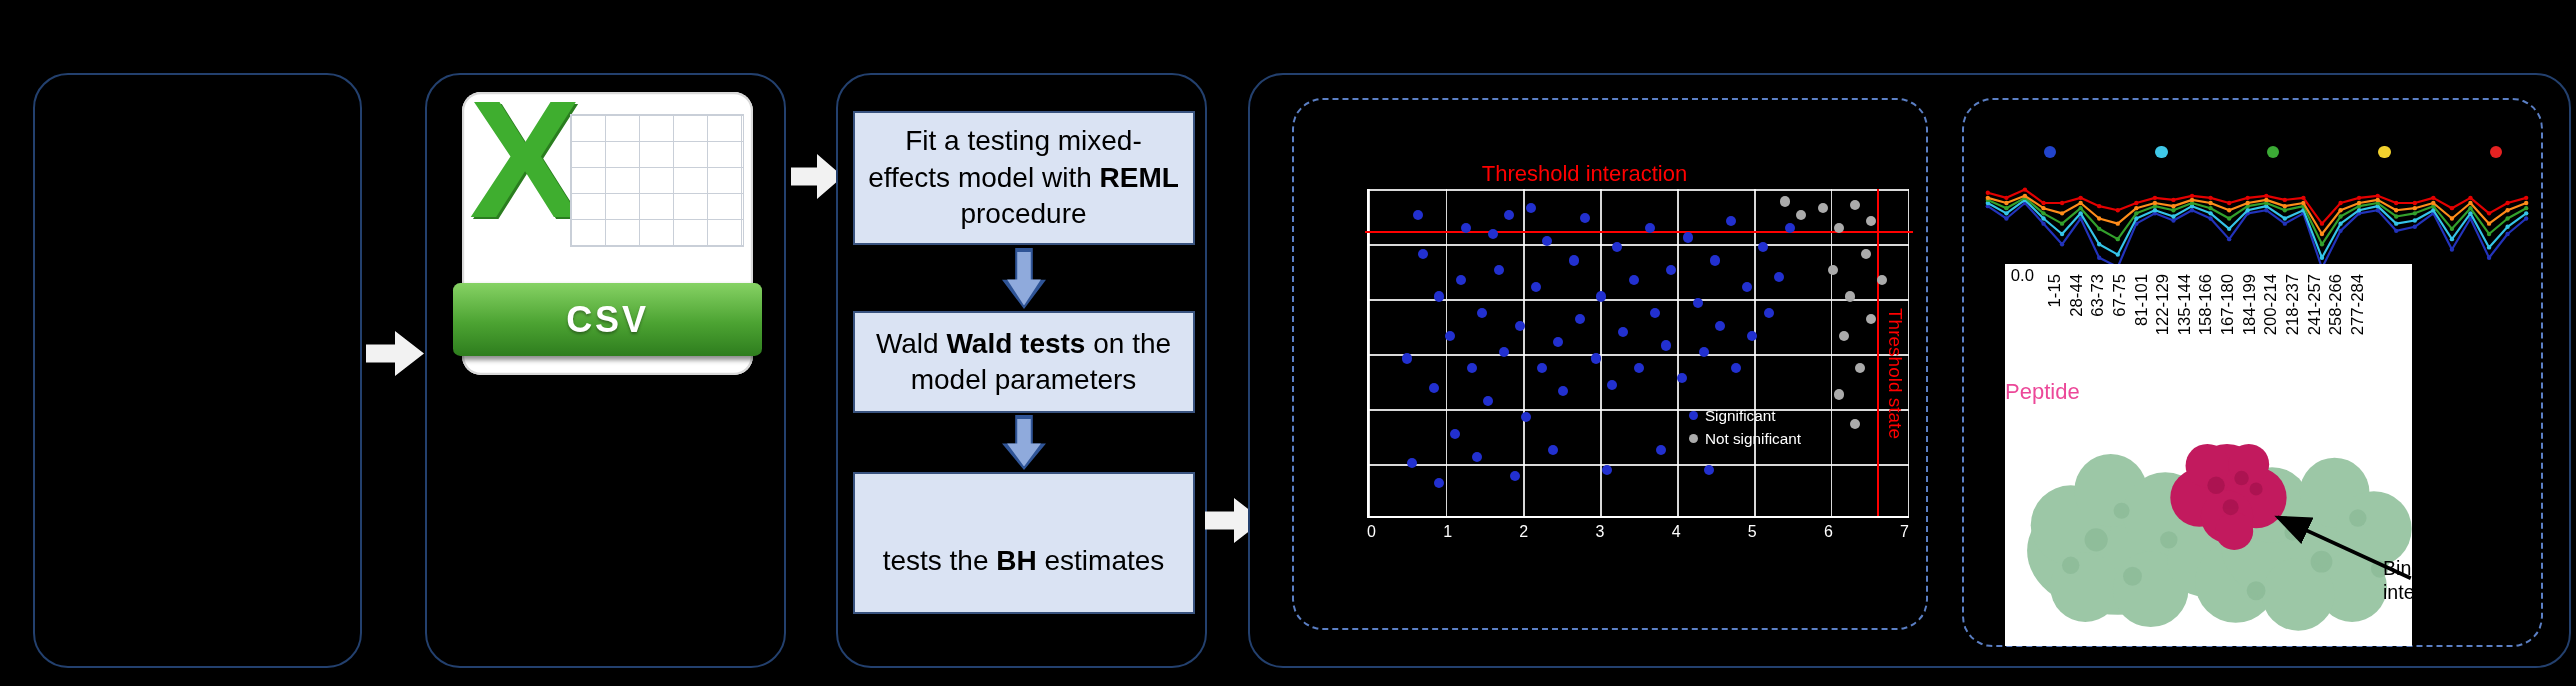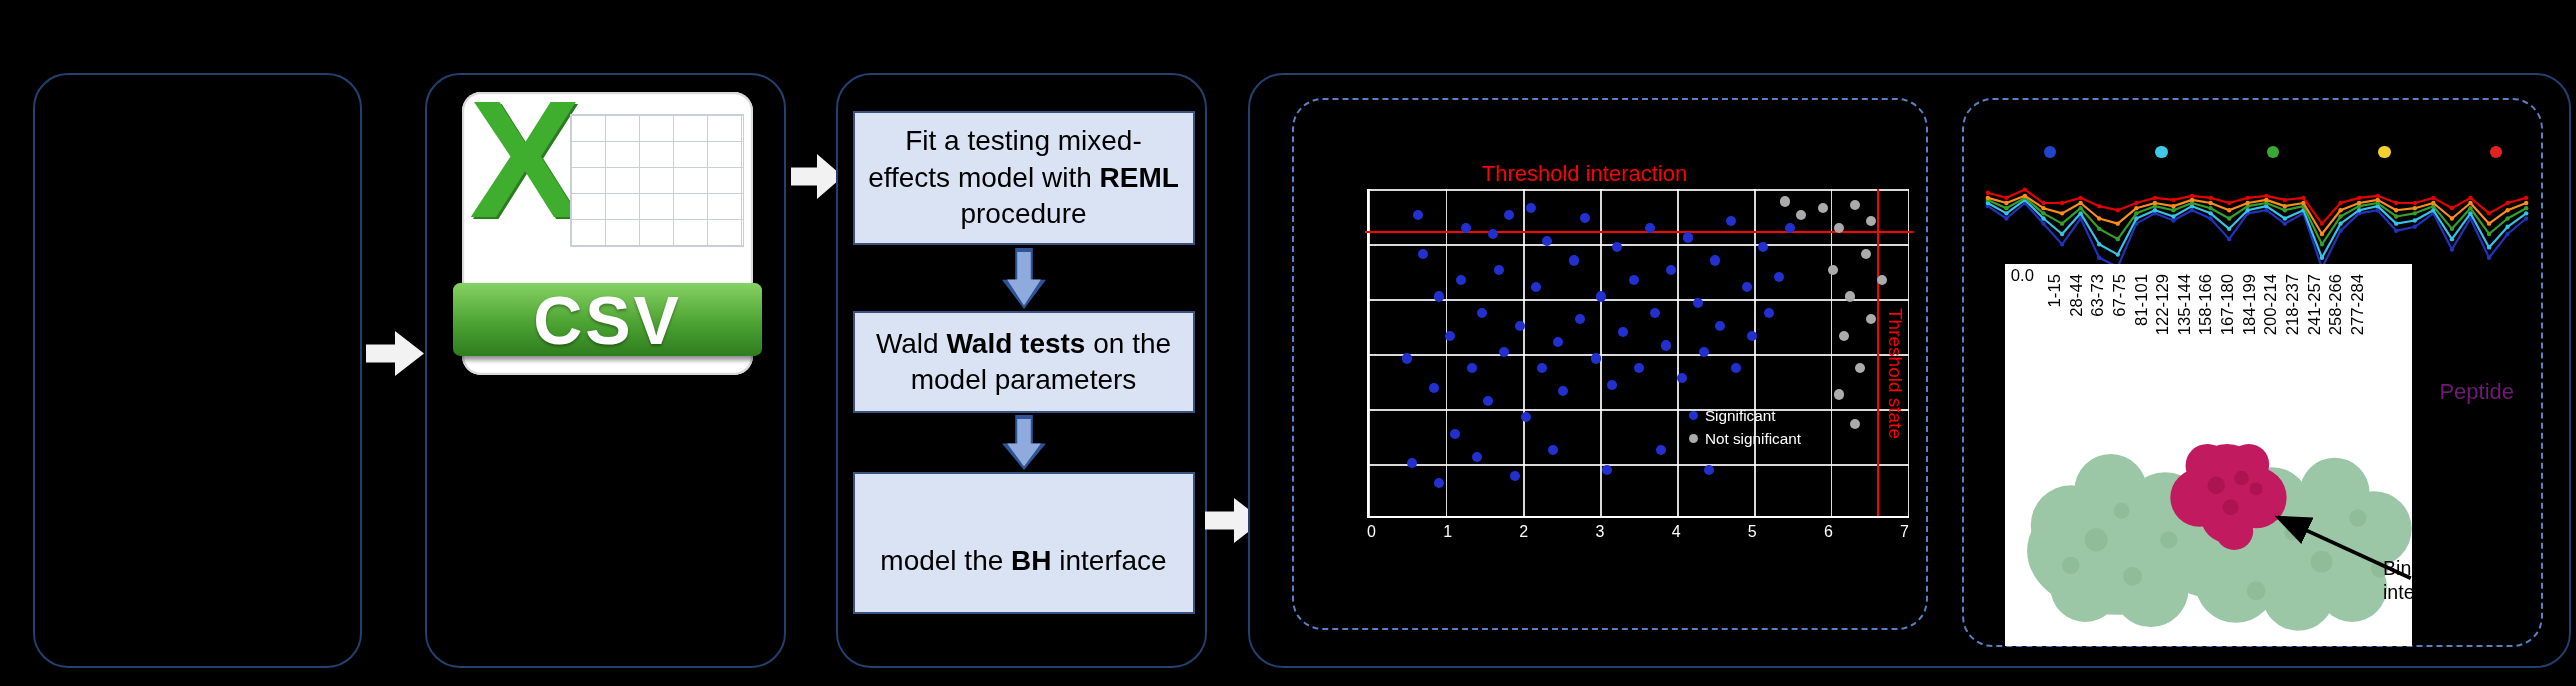--- a/index.html
+++ b/index.html
@@ -26,21 +26,21 @@
   .csv .xletter{position:absolute;left:7.3px;top:-16px;font-size:167px;line-height:1;
         font-weight:bold;color:#3fae2f;text-shadow:2.2px 2.2px 0 #2a7d1f;}
   .csv .grid{position:absolute;right:8.7px;top:22px;width:172px;height:131px;background:#fff;
         border:1.5px solid #c9cfd8;
         background-image:linear-gradient(#c9cfd8 1.5px,transparent 1.5px),
                          linear-gradient(90deg,#c9cfd8 1.5px,transparent 1.5px);
         background-size:34px 26px;}
   .csv .banner{position:absolute;left:-8.7px;right:-8.7px;bottom:19px;height:73px;border-radius:7.3px;
         background:linear-gradient(180deg,#86d264 0%,#4ca332 55%,#2e7d1e 100%);
         box-shadow:0 3.6px 5.8px rgba(0,0,0,.45);display:flex;align-items:center;justify-content:center;
-        color:#fff;font-weight:bold;font-size:68px;letter-spacing:2.9px;
+        color:#fff;font-weight:bold;font-size:36px;letter-spacing:2.9px;
         text-shadow:0 2.2px 2.9px rgba(0,0,0,.35);}
   
   .plot{background:#000;border-left:2.2px solid #fff;border-bottom:2.2px solid #fff;box-sizing:border-box;
         background-image:
           repeating-linear-gradient(to right, rgba(255,255,255,.85) 0 1.5px, transparent 1.5px 77px),
           repeating-linear-gradient(to bottom, rgba(255,255,255,.85) 0 1.5px, transparent 1.5px 55px);}
   .vdot{position:absolute;width:10.2px;height:10.2px;margin:-5.1px 0 0 -5.1px;border-radius:50%;}
   .redline-h{position:absolute;left:-4.4px;right:-4.4px;height:2.2px;background:#ff0000;}
   .redline-v{position:absolute;top:0;bottom:0;width:2.2px;background:#ff0000;}
   .thr-top{color:#ff0000;font-size:22px;text-align:center;}
@@ -50,21 +50,21 @@
   .ldot{width:9.4px;height:9.4px;border-radius:50%;display:inline-block;}
   
   .legdots{display:flex;justify-content:space-between;align-items:center;}
   .legdot{width:12.4px;height:12.4px;border-radius:50%;display:inline-block;}
   
   .wpanel{background:#fff;}
   .ytick{position:absolute;left:5.8px;top:2.9px;font-size:16.7px;color:#000;}
   .peps{position:absolute;left:40px;right:44px;top:10.2px;height:102px;display:flex;
         justify-content:space-between;align-items:flex-start;}
   .pep span{writing-mode:vertical-rl;transform:rotate(180deg);font-size:16.7px;color:#000;white-space:nowrap;}
-  .xlabel{position:absolute;left:0;width:509px;top:115px;text-align:right;font-size:22px;color:#701a75;}
+  .xlabel{position:absolute;left:0;width:509px;top:115px;text-align:left;font-size:22px;color:#ec4899;}
   .bindtxt{position:absolute;left:378px;top:292px;width:127px;font-size:19.6px;color:#000;line-height:1.25;}
 </style>
 </head>
 <body>
 
 <div class="canvas">
 
   <div class="abs obox" style="left:33px;top:73px;width:329px;height:595px;"></div>
 
   <div class="abs harrow" style="left:366px;top:331px;width:58px;height:45px;"></div>
@@ -93,21 +93,21 @@
     <div class="abs pbox" style="left:14.5px;top:236px;width:342px;height:102px;">
       <div><span>Wald </span><b>Wald tests</b><span> on the model parameters</span></div>
     </div>
 
     <div class="abs varrow" style="left:164px;top:340px;width:44px;height:55px;">
       <div class="outer"></div>
         <div class="inner"></div>
     </div>
 
     <div class="abs pbox" style="left:14.5px;top:397px;width:342px;height:142px;">
-      <div><br><span>model the </span><b>BH</b><span> interface</span></div>
+      <div><br><span>tests the </span><b>BH</b><span> estimates</span></div>
     </div>
   </div>
 
   <div class="abs harrow" style="left:1205px;top:498px;width:58px;height:45px;"></div>
 
   <div class="abs obox" style="left:1248px;top:73px;width:1323px;height:595px;padding-left:40px;">
 
     <div class="abs dbox" style="left:42px;top:22.5px;width:636px;height:532px;">
 
       <div class="abs thr-top" style="left:109px;top:61px;width:363px;">Threshold interaction</div>

